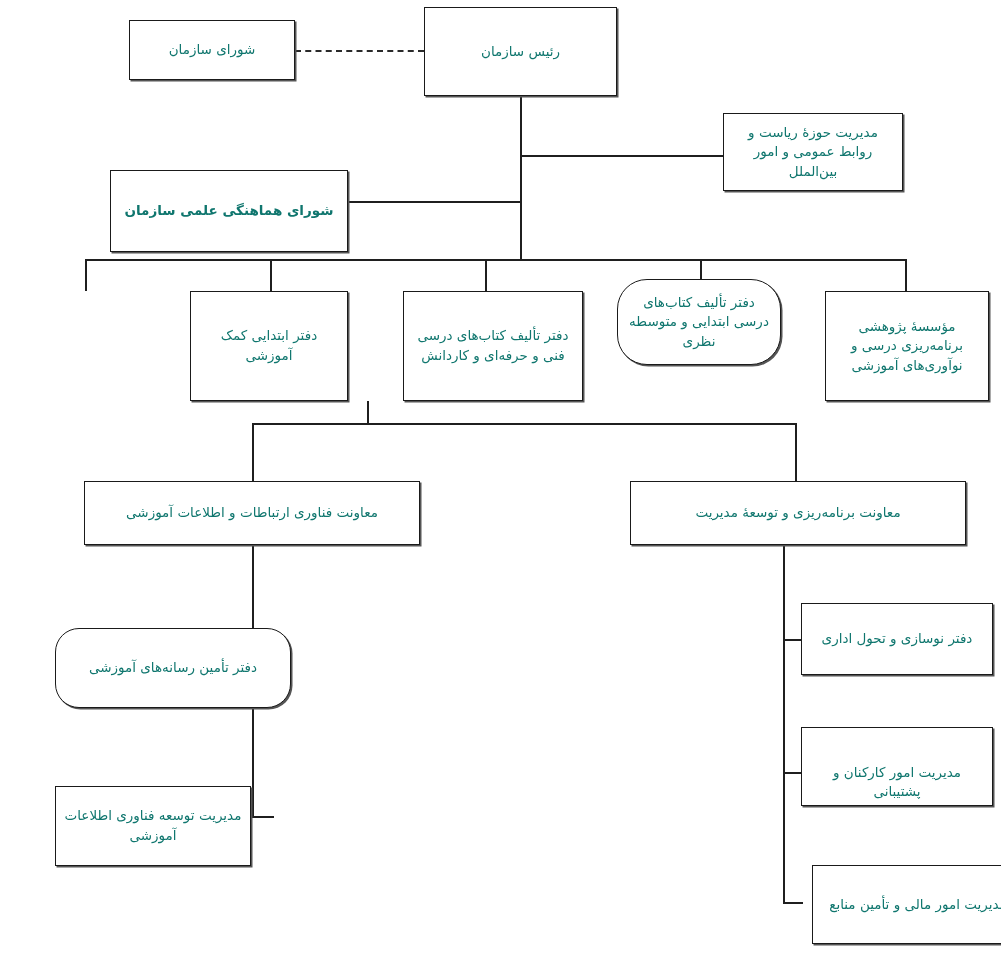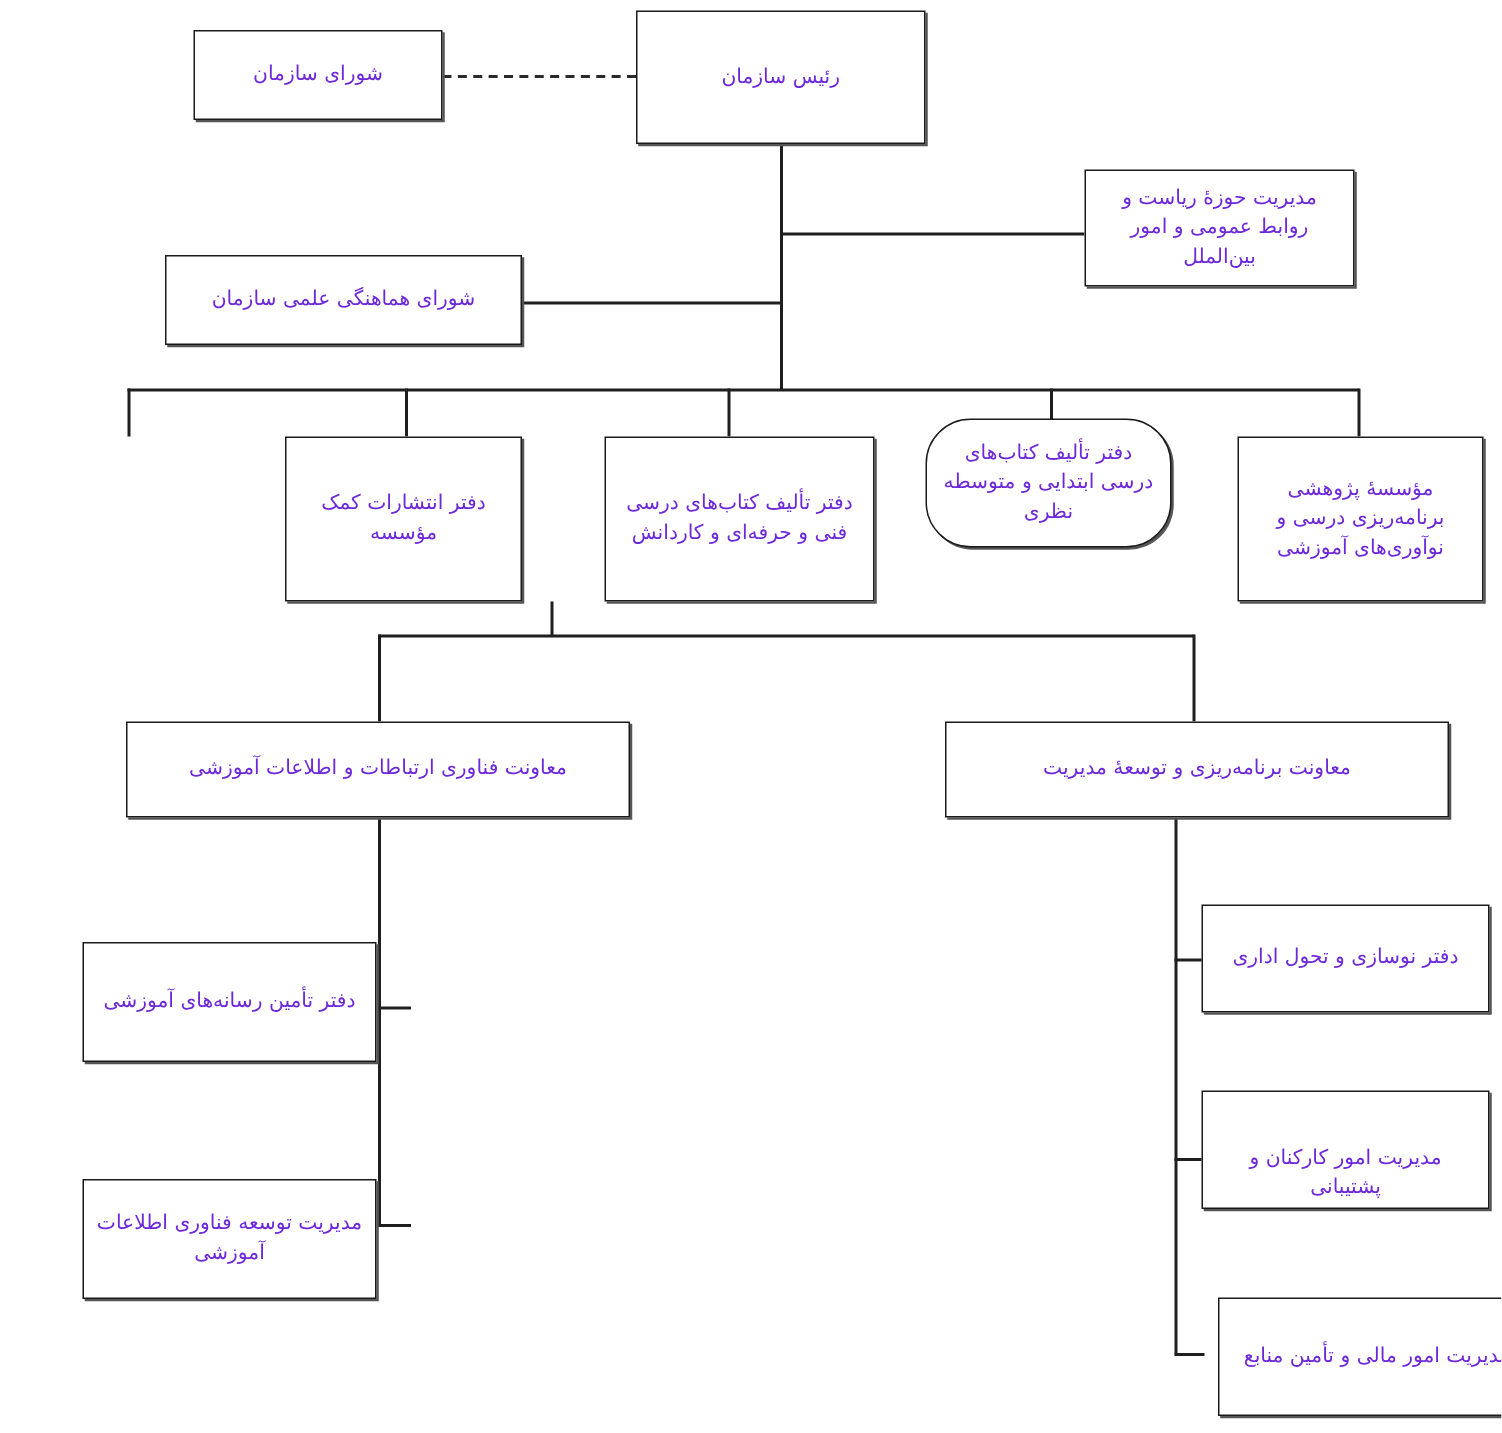--- a/index.html
+++ b/index.html
@@ -20,21 +20,21 @@
   .node {
     position: absolute;
     box-sizing: border-box;
     border: 1.6px solid #1a1a1a;
     background: #ffffff;
     display: flex;
     align-items: center;
     justify-content: center;
     text-align: center;
     direction: rtl;
-    color: #6d28d9;
+    color: #0f766e;
     font-size: 13.5px;
     line-height: 1.45;
     padding: 3px 6px;
     z-index: 3;
     box-shadow: 1.5px 1.5px 0 #555;
   }
   .node span {
     display: block;
     width: 100%;
   }
@@ -63,41 +63,41 @@
   <div class="node" style="left:424px; top:7px; width:193px; height:89px;">
     <span>رئیس سازمان</span>
   </div>
 
   <div class="edge dashed-h" style="left:295px; top:50px; width:129px;"></div>
 
   <div class="node" style="left:723px; top:113px; width:180px; height:78px;">
     <span>مدیریت حوزهٔ ریاست و روابط عمومی و امور بین‌الملل</span>
   </div>
 
-  <div class="node" style="left:110px; top:170px; width:238px; height:60px;">
+  <div class="node" style="left:110px; top:170px; width:238px; height:82px;font-weight:bold;">
     <span>شورای هماهنگی علمی سازمان</span>
   </div>
 
   <div class="edge v" style="left:520px; top:96px; height:164px;"></div>
 
   <div class="edge h" style="left:520px; top:155px; width:203px;"></div>
 
   <div class="edge h" style="left:348px; top:201px; width:173px;"></div>
 
   <div class="edge h" style="left:85px; top:259px; width:821px;"></div>
 
   <div class="edge v" style="left:85px; top:259px; height:32px;"></div>
   <div class="edge v" style="left:270px; top:259px; height:32px;"></div>
   <div class="edge v" style="left:485px; top:259px; height:32px;"></div>
   <div class="edge v" style="left:700px; top:259px; height:32px;"></div>
   <div class="edge v" style="left:905px; top:259px; height:32px;"></div>
 
 
   <div class="node" style="left:190px; top:291px; width:158px; height:110px;">
-    <span>دفتر انتشارات کمک مؤسسه</span>
+    <span>دفتر ابتدایی کمک آموزشی</span>
   </div>
 
   <div class="node" style="left:403px; top:291px; width:180px; height:110px;">
     <span>دفتر تألیف کتاب‌های درسی فنی و حرفه‌ای و کاردانش</span>
   </div>
 
   <div class="node" style="left:617px; top:279px; width:164px; height:86px;border-radius:30px;">
     <span>دفتر تألیف کتاب‌های درسی ابتدایی و متوسطه نظری</span>
   </div>
 
@@ -115,21 +115,21 @@
   </div>
 
   <div class="node" style="left:630px; top:481px; width:336px; height:64px;align-items:center;">
     <span>معاونت برنامه‌ریزی و توسعهٔ مدیریت</span>
   </div>
 
   <div class="edge v" style="left:252px; top:545px; height:272px;"></div>
   <div class="edge h" style="left:252px; top:671px; width:22px;"></div>
   <div class="edge h" style="left:252px; top:816px; width:22px;"></div>
 
-  <div class="node" style="left:55px; top:628px; width:196px; height:80px;">
+  <div class="node" style="left:55px; top:628px; width:236px; height:80px;border-radius:24px;">
     <span>دفتر تأمین رسانه‌های آموزشی</span>
   </div>
 
   <div class="node" style="left:55px; top:786px; width:196px; height:80px;">
     <span>مدیریت توسعه فناوری اطلاعات آموزشی</span>
   </div>
 
   <div class="edge v" style="left:783px; top:545px; height:358px;"></div>
   <div class="edge h" style="left:783px; top:639px; width:20px;"></div>
   <div class="edge h" style="left:783px; top:772px; width:20px;"></div>

